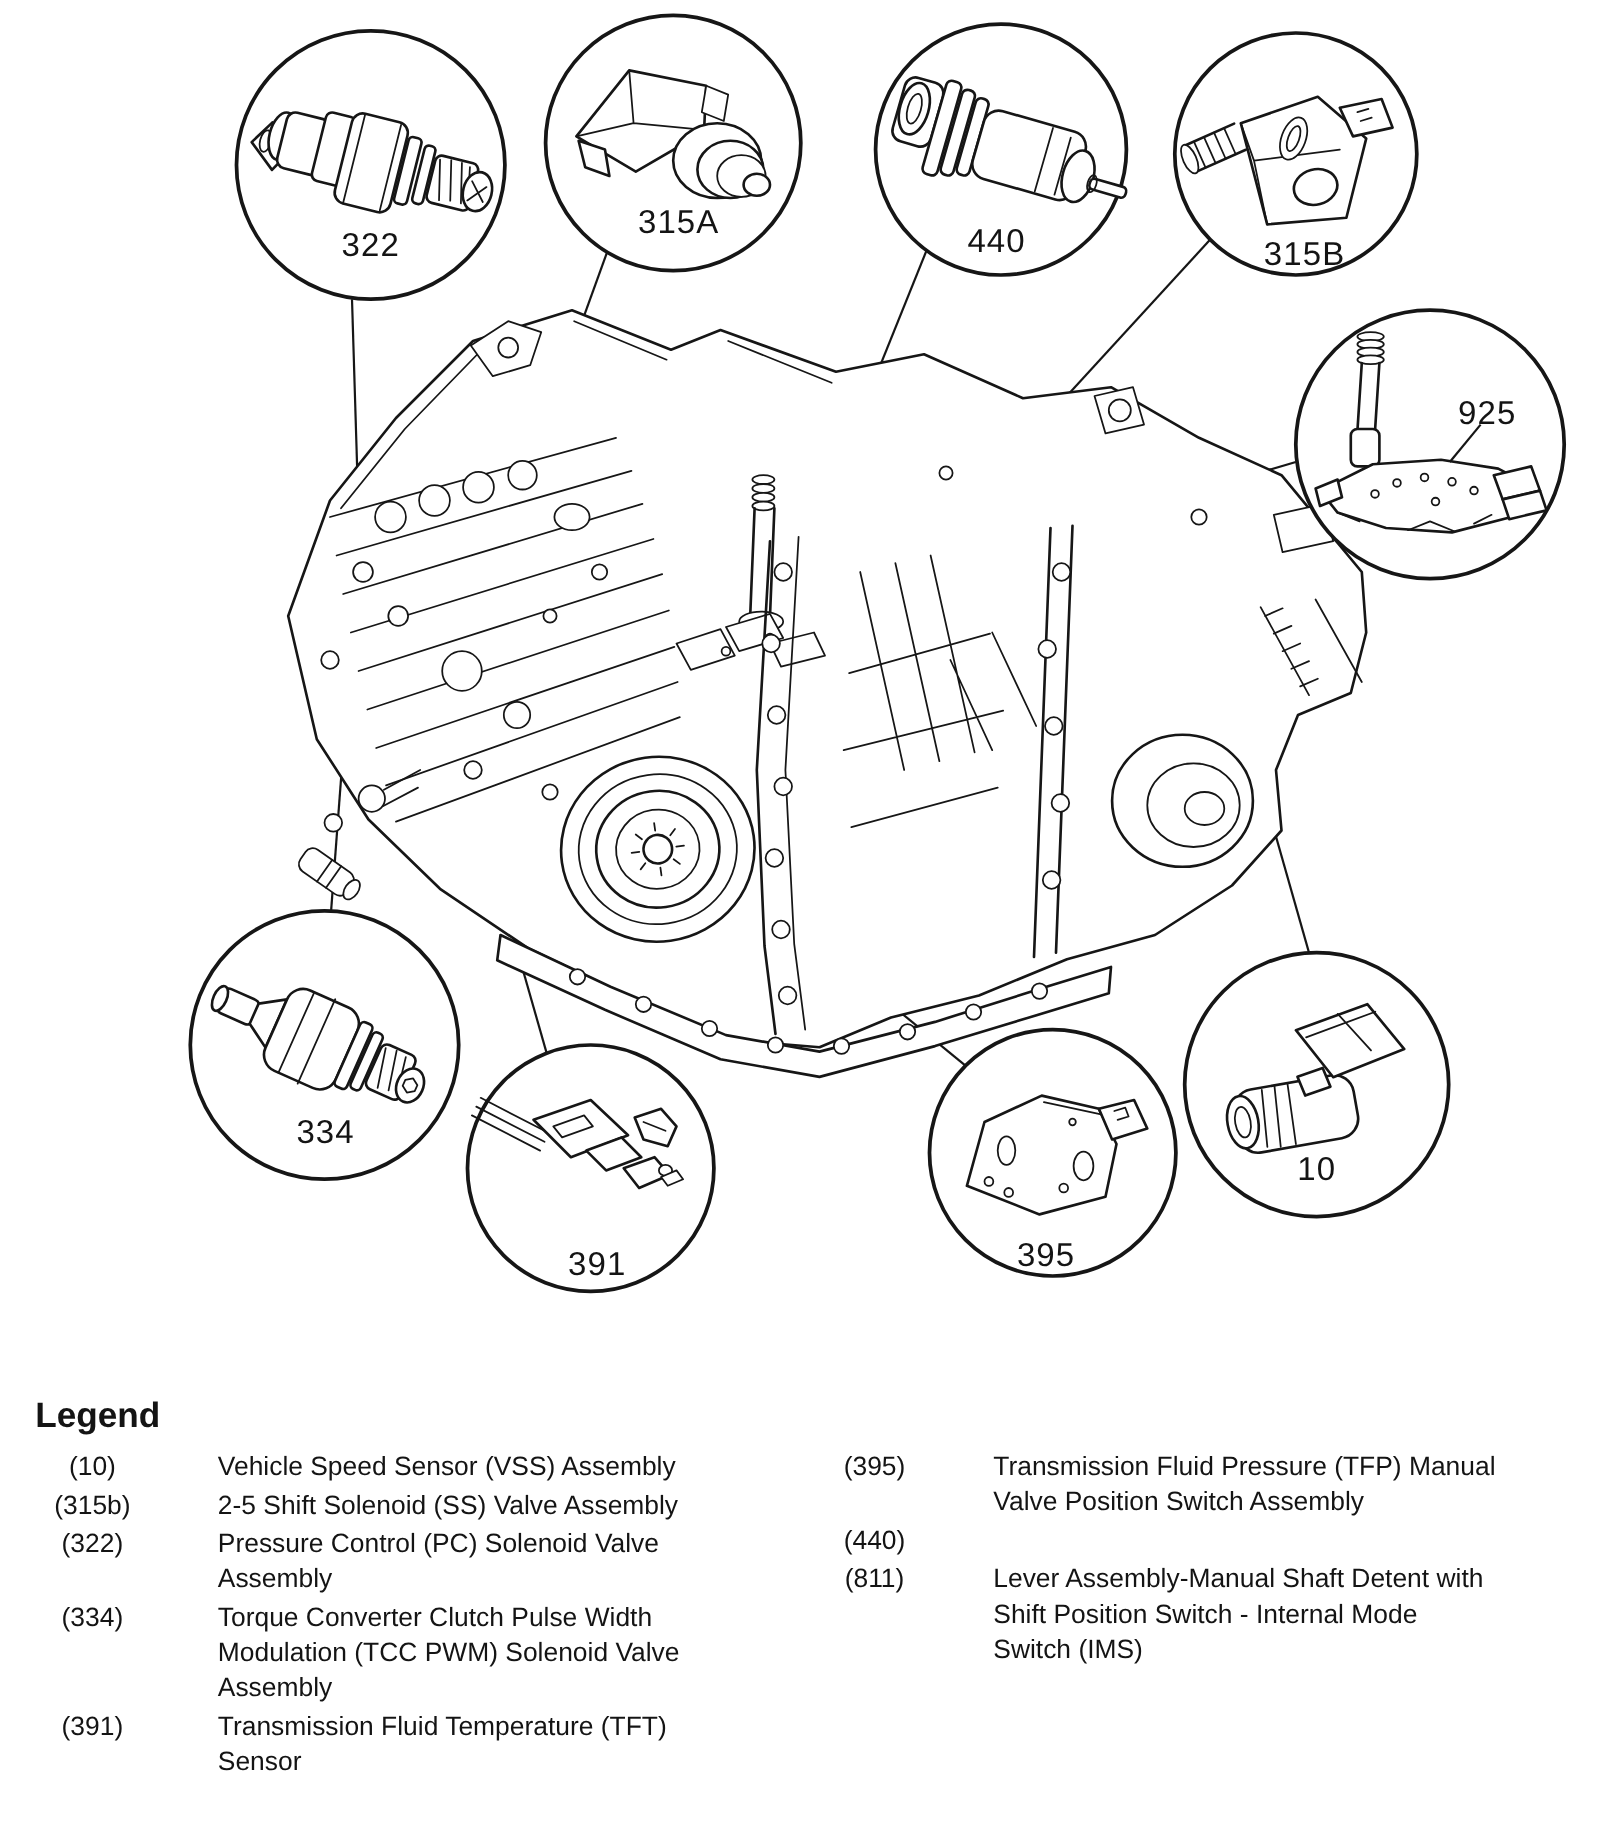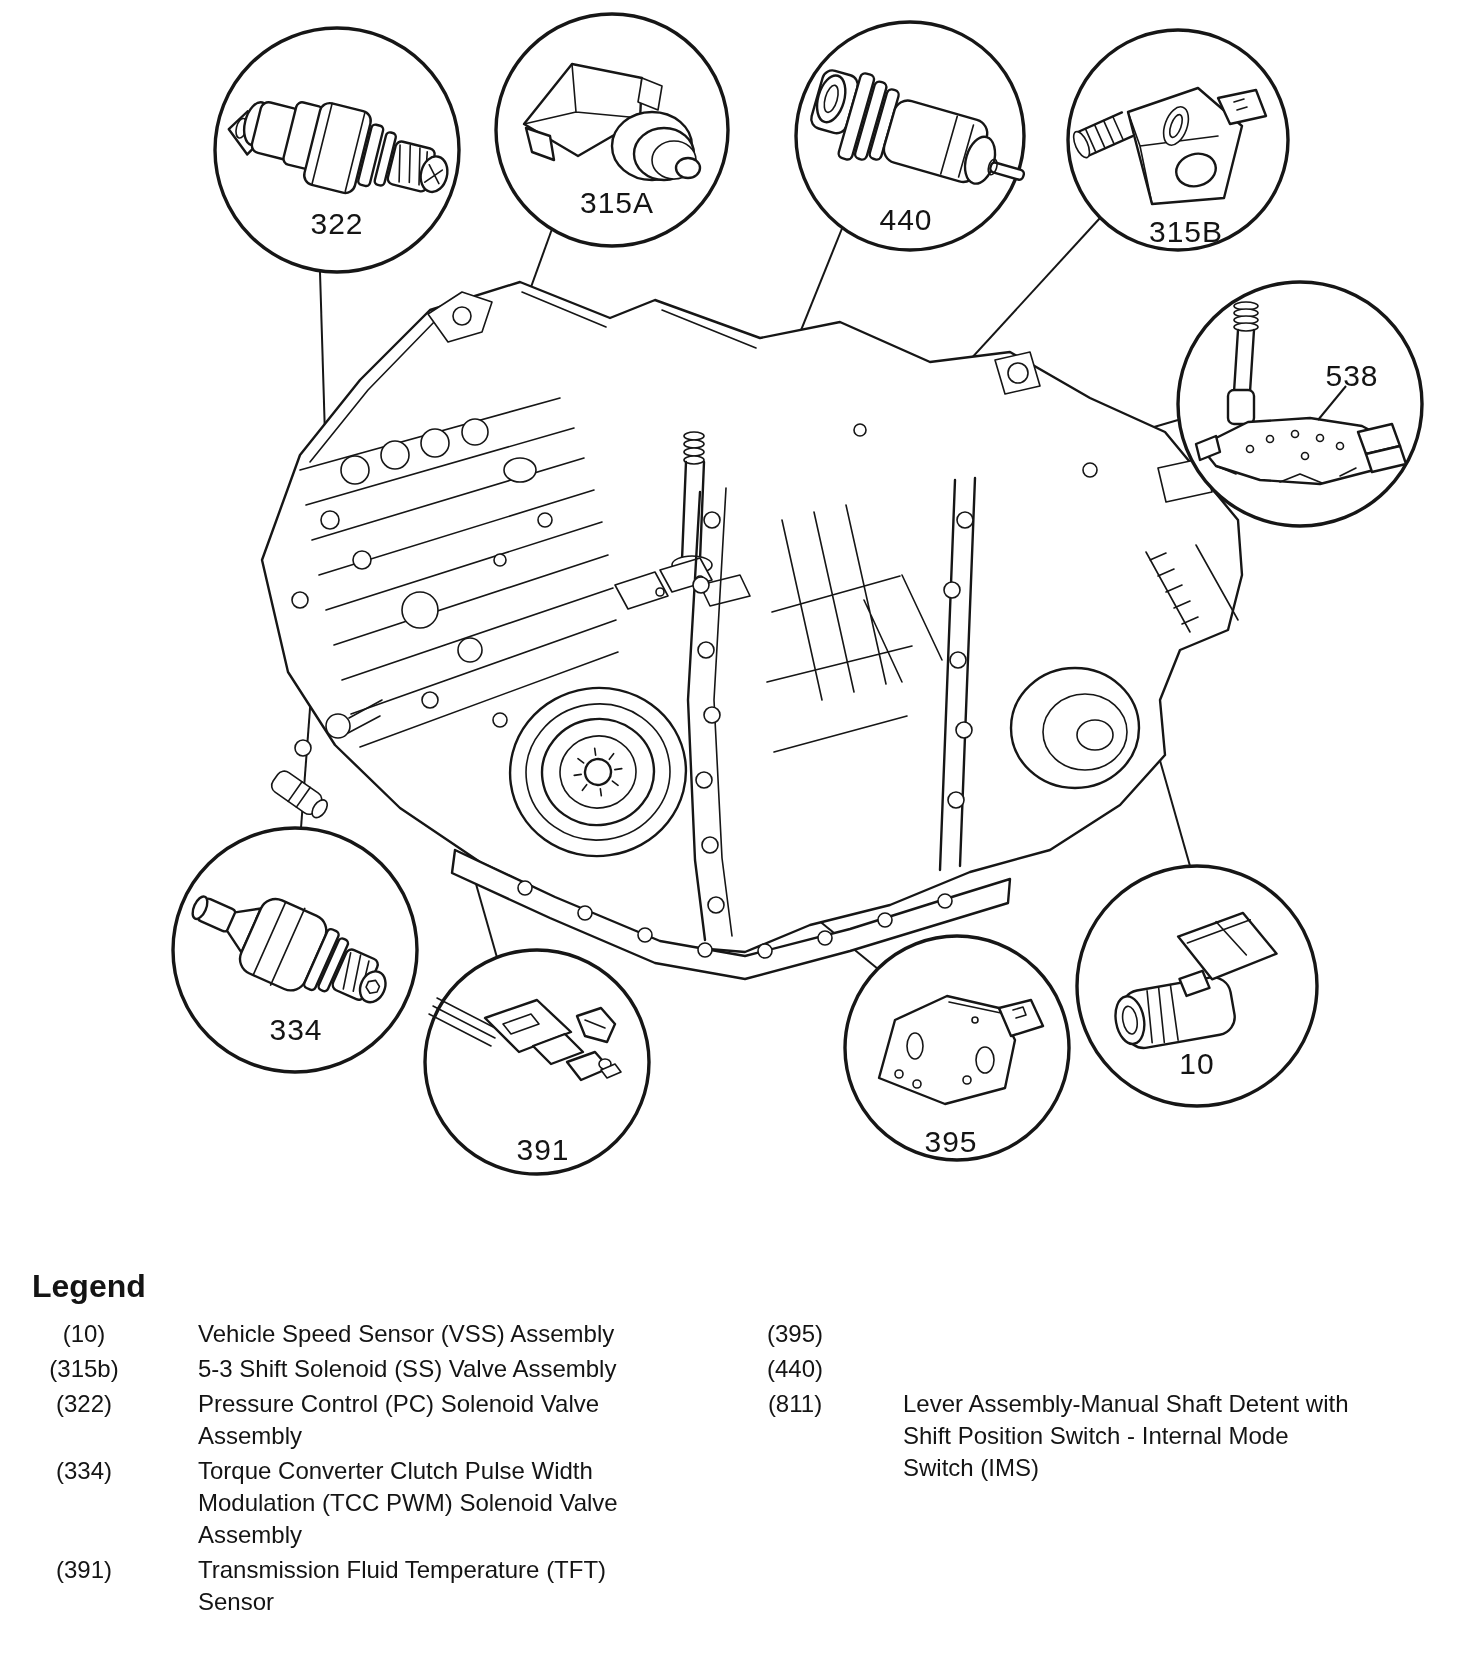--- a/index.html
+++ b/index.html
@@ -287,38 +287,38 @@
       <polygon class="lnf" points="-10,-52 58,-64 84,-18 16,-4"></polygon>
       <path class="ln thin" d="M-2,-44 L64,-56 M30,-60 L54,-22"></path>
     </g>
   </g>
 </svg>
 
   <div class="callout-label" style="left:337px;top:224px">322</div>
   <div class="callout-label" style="left:617px;top:203px">315A</div>
   <div class="callout-label" style="left:906px;top:220px">440</div>
   <div class="callout-label" style="left:1186px;top:232px">315B</div>
-  <div class="callout-label" style="left:1352px;top:376px">538</div>
+  <div class="callout-label" style="left:1352px;top:376px">925</div>
   <div class="callout-label" style="left:296px;top:1030px">334</div>
   <div class="callout-label" style="left:543px;top:1150px">391</div>
   <div class="callout-label" style="left:951px;top:1142px">395</div>
   <div class="callout-label" style="left:1197px;top:1064px">10</div>
 </div>
 
 <div class="legend">
   <div class="legend-title">Legend</div>
 
   <div class="col col-left">
     <div class="entry">
       <span class="num">(10)</span>
       <span class="desc">Vehicle Speed Sensor (VSS) Assembly</span>
     </div>
     <div class="entry">
       <span class="num">(315b)</span>
-      <span class="desc">5-3 Shift Solenoid (SS) Valve Assembly</span>
+      <span class="desc">2-5 Shift Solenoid (SS) Valve Assembly</span>
     </div>
     <div class="entry">
       <span class="num">(322)</span>
       <span class="desc">Pressure Control (PC) Solenoid Valve
 Assembly</span>
     </div>
     <div class="entry">
       <span class="num">(334)</span>
       <span class="desc">Torque Converter Clutch Pulse Width
 Modulation (TCC PWM) Solenoid Valve
@@ -327,20 +327,22 @@
     <div class="entry">
       <span class="num">(391)</span>
       <span class="desc">Transmission Fluid Temperature (TFT)
 Sensor</span>
     </div>
   </div>
 
   <div class="col col-right">
     <div class="entry">
       <span class="num">(395)</span>
+      <span class="desc">Transmission Fluid Pressure (TFP) Manual
+Valve Position Switch Assembly</span>
     </div>
     <div class="entry">
       <span class="num">(440)</span>
     </div>
     <div class="entry">
       <span class="num">(811)</span>
       <span class="desc">Lever Assembly-Manual Shaft Detent with
 Shift Position Switch - Internal Mode
 Switch (IMS)</span>
     </div>

